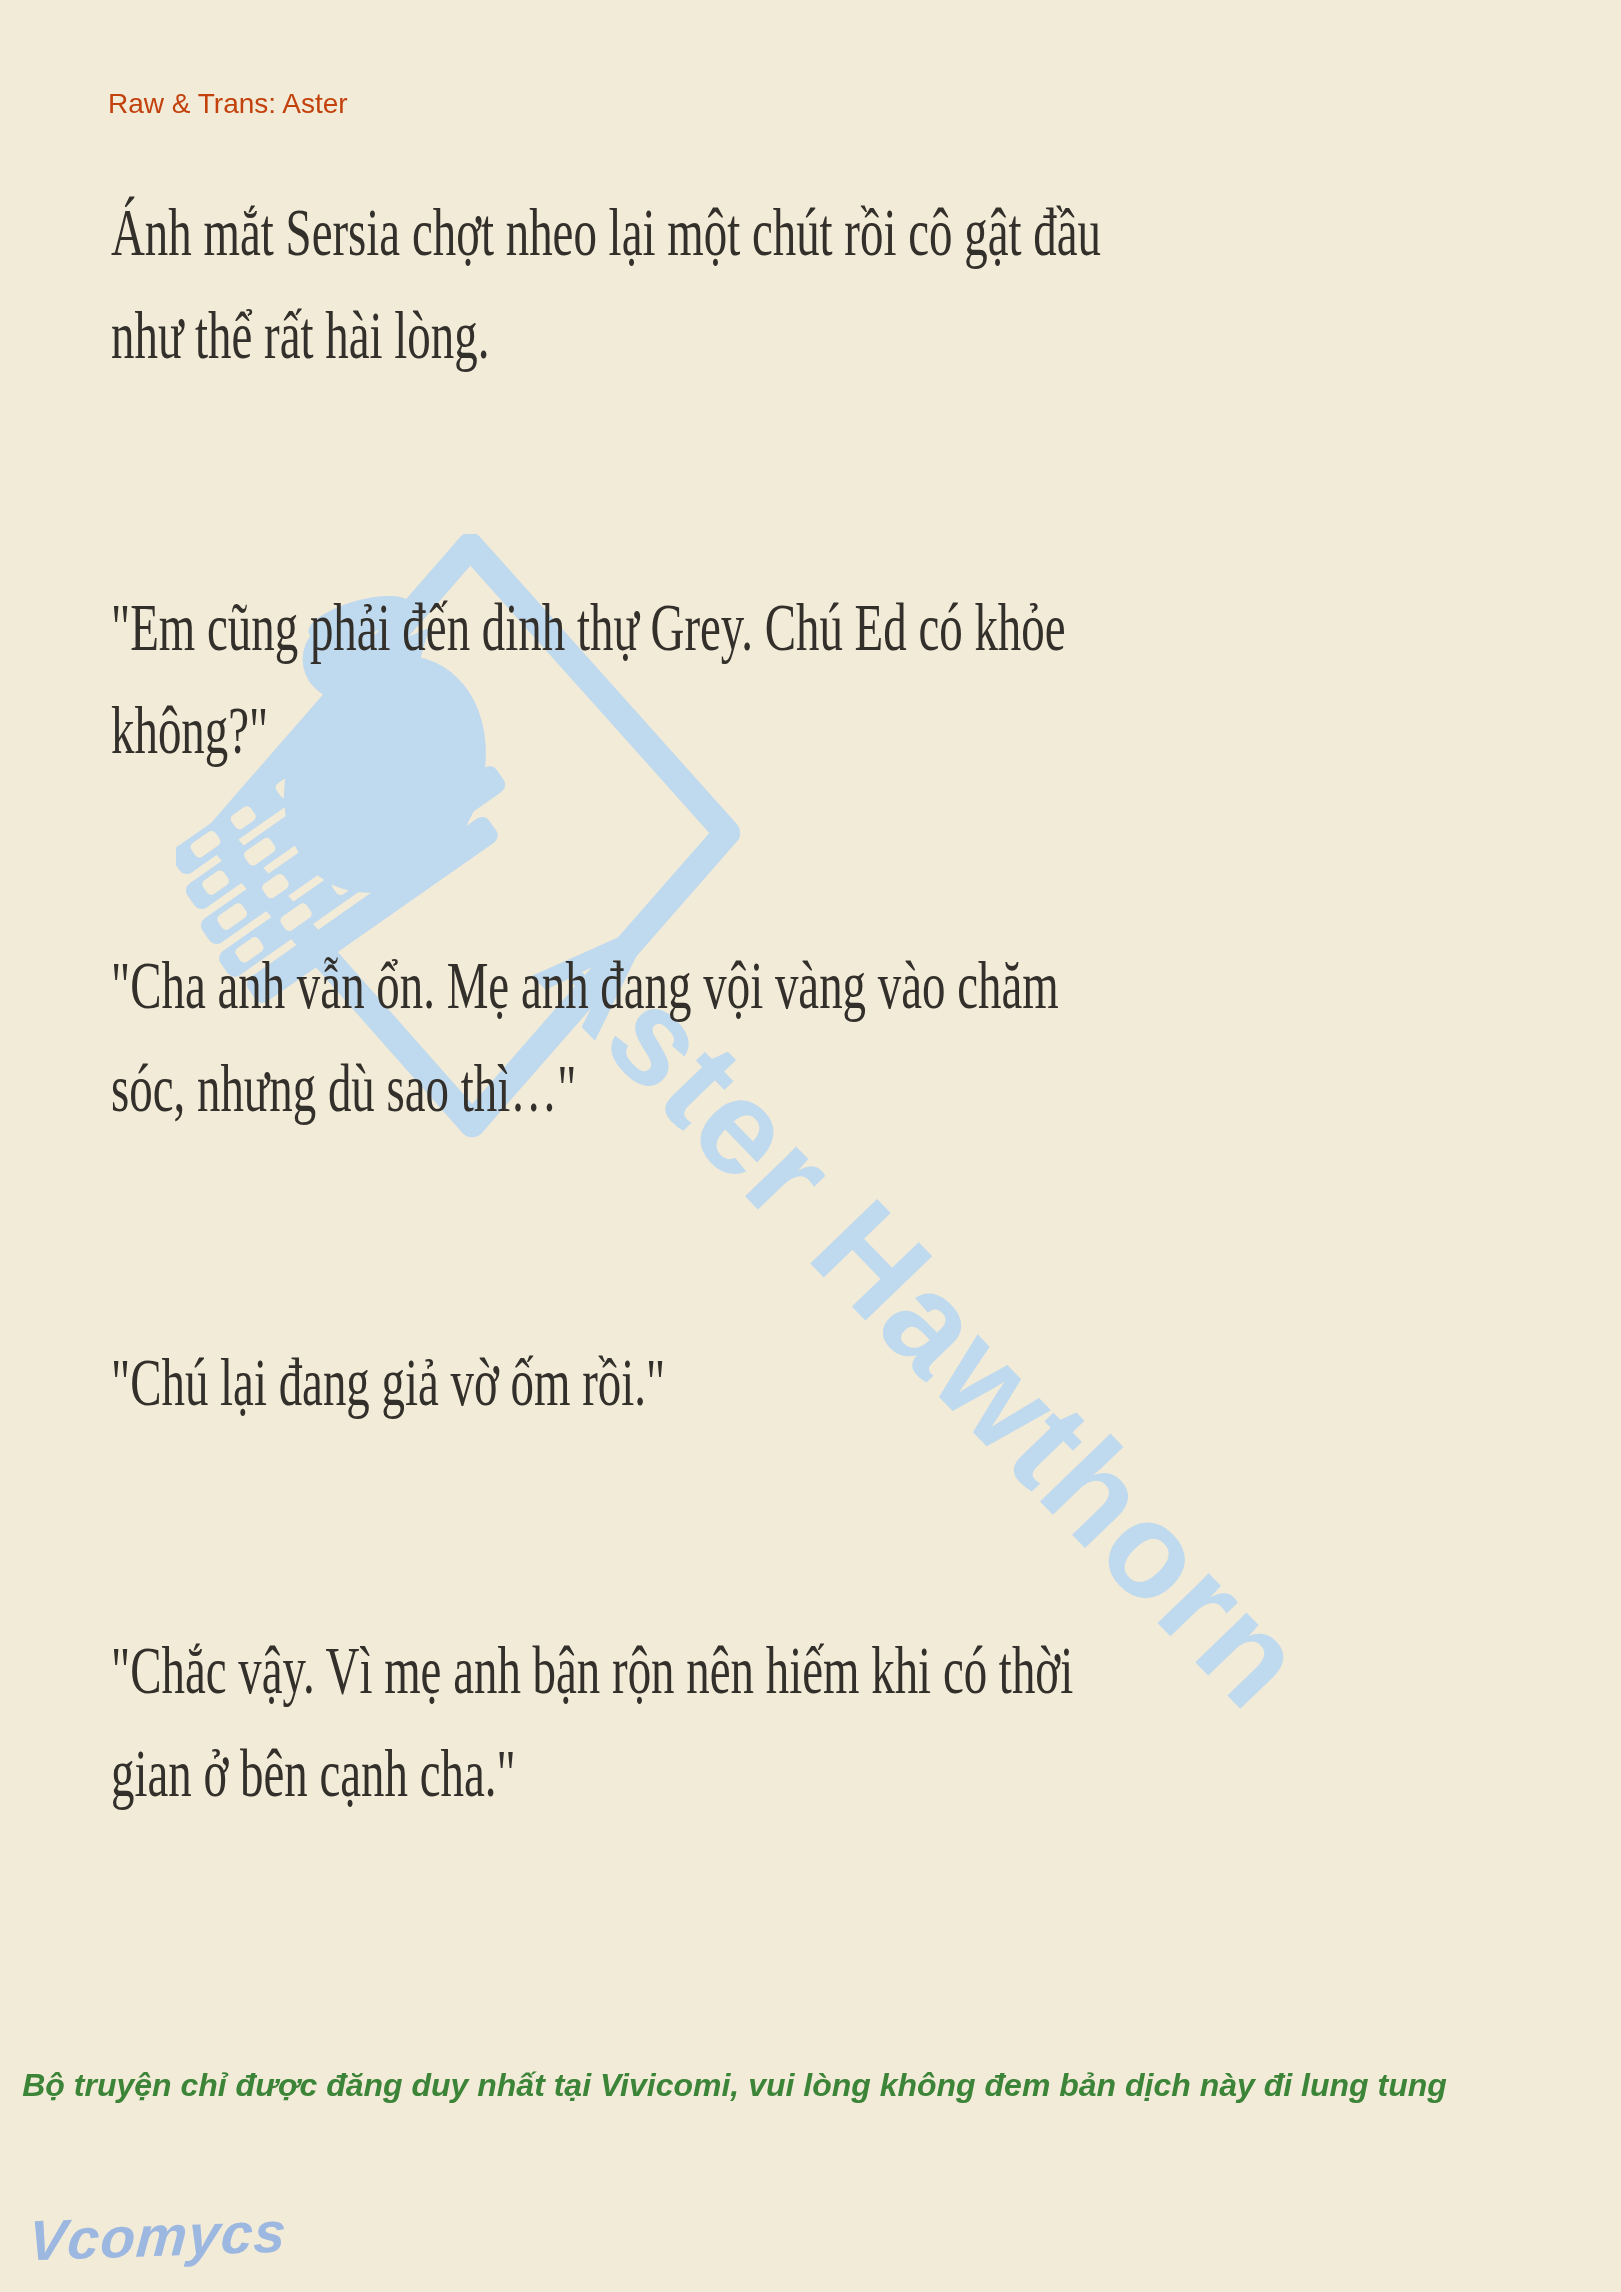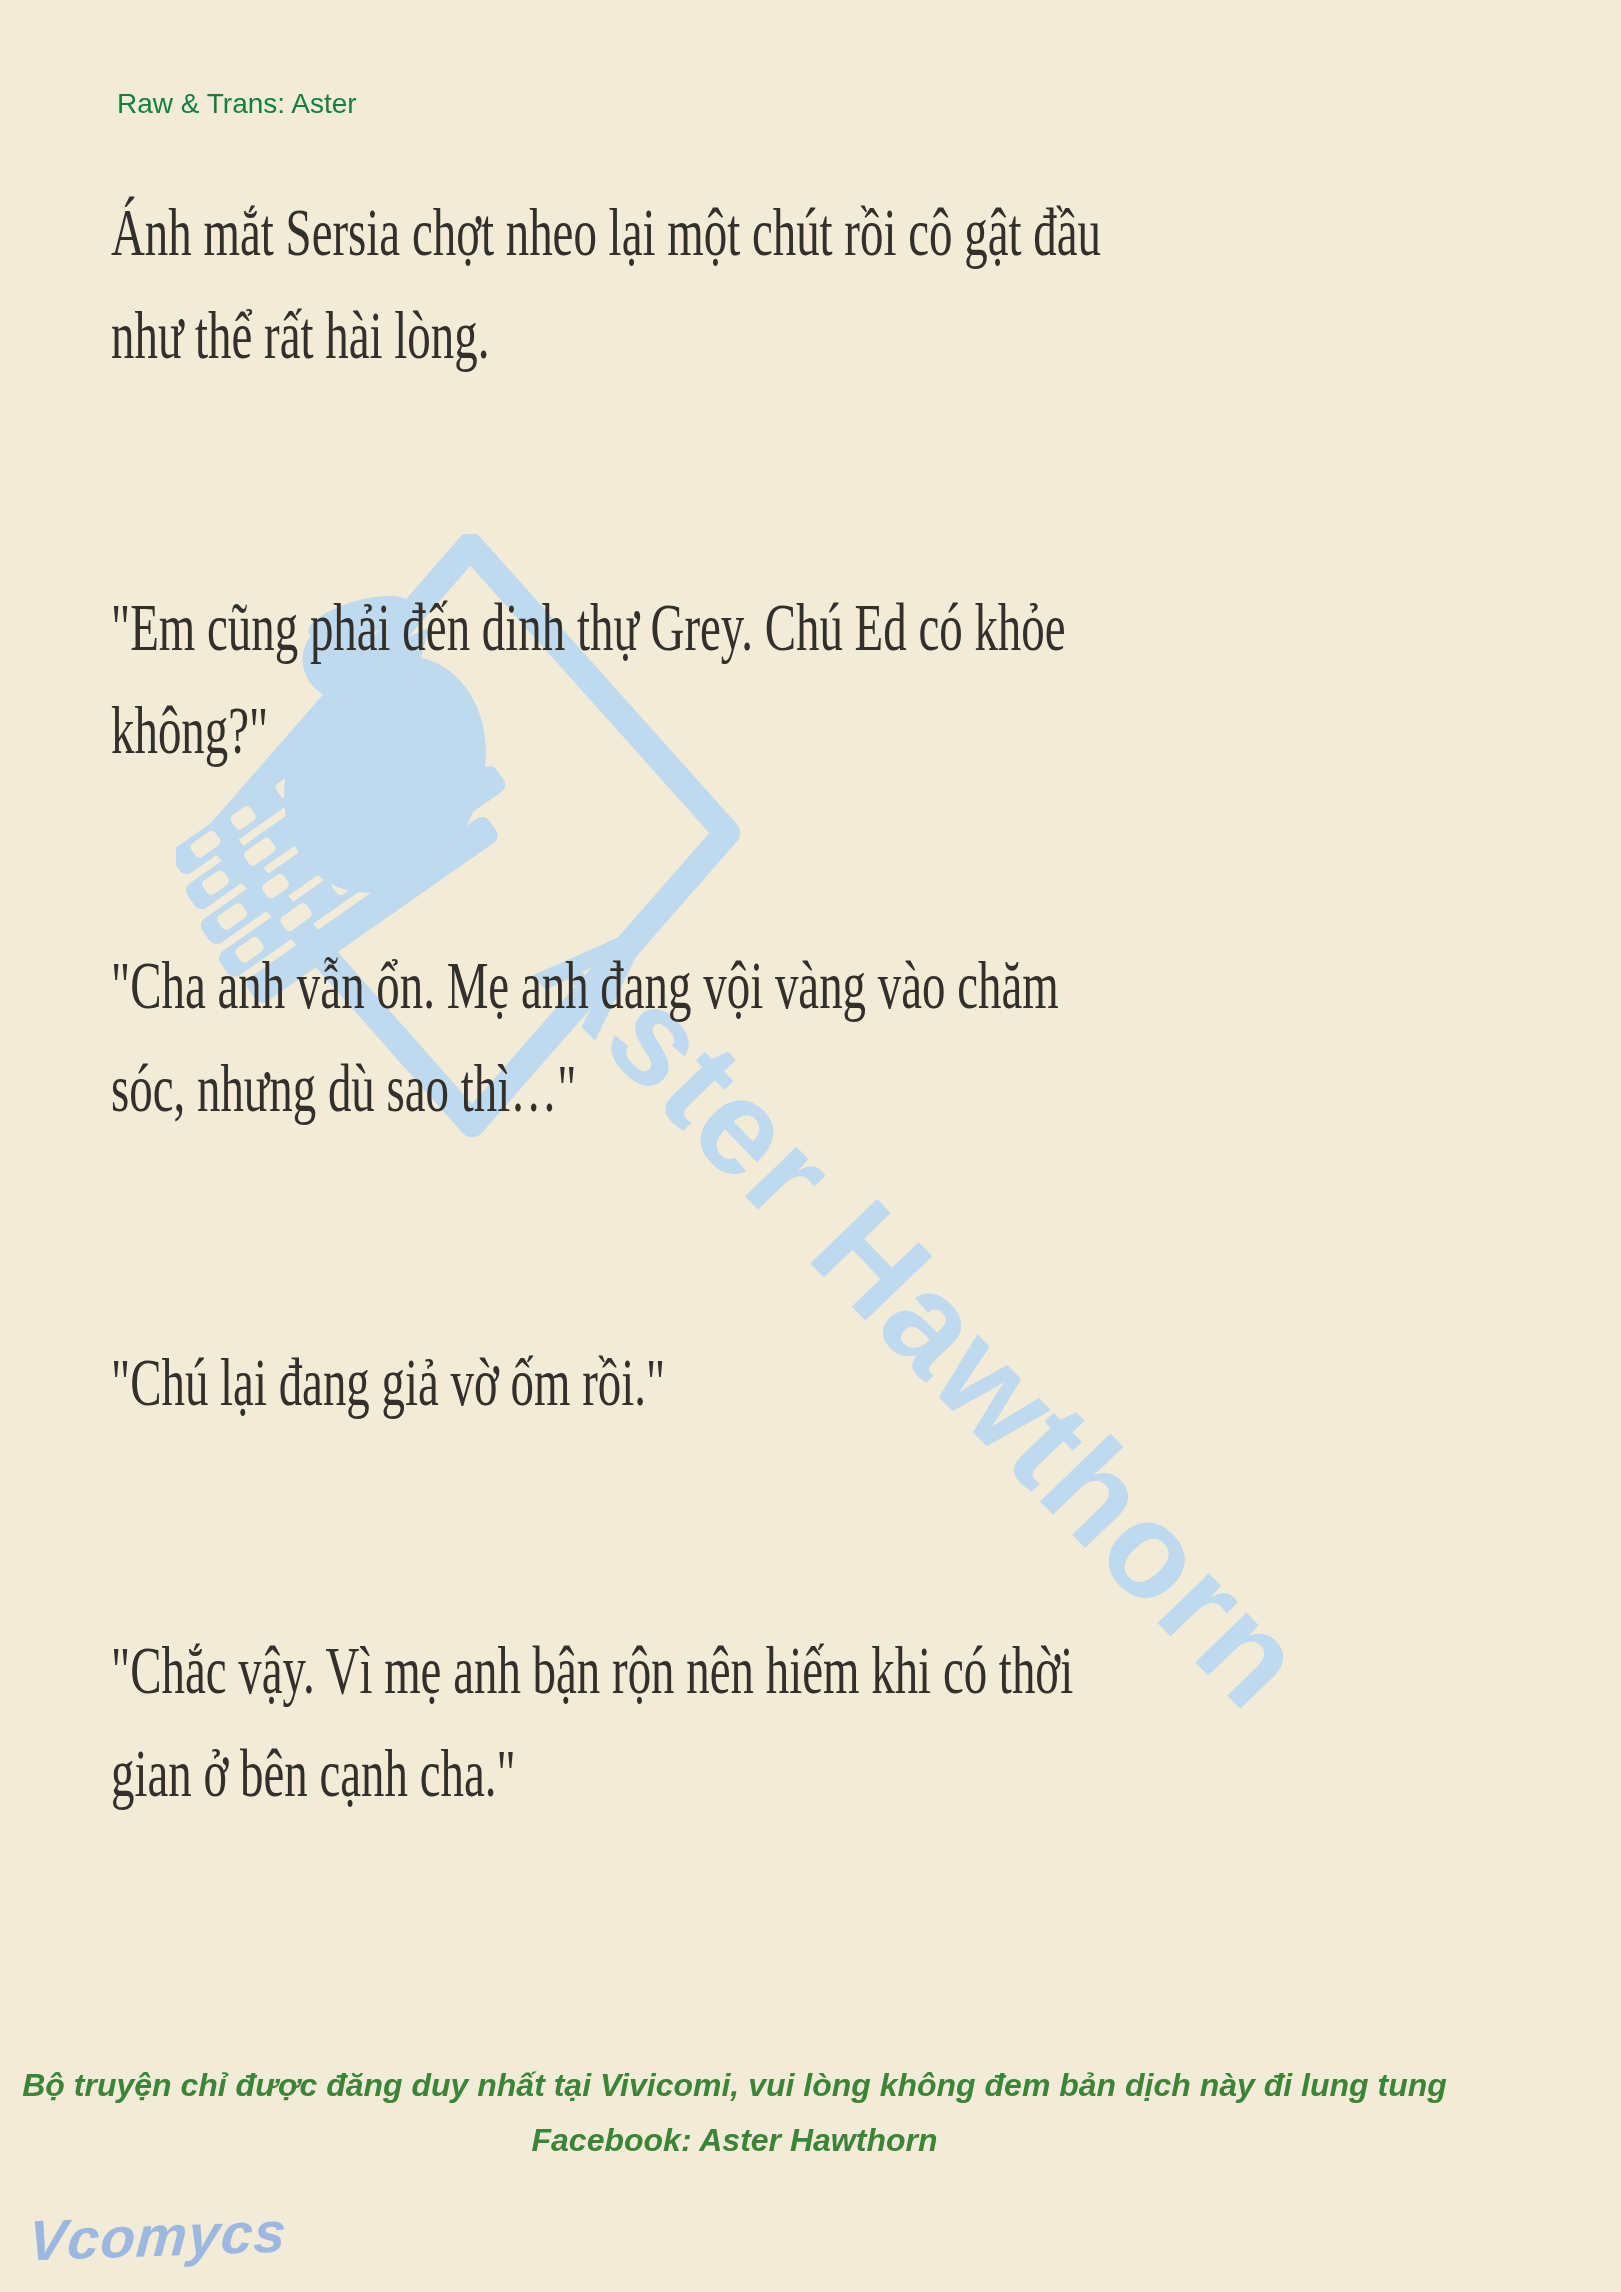--- a/index.html
+++ b/index.html
@@ -4,23 +4,23 @@
 <style>
   html,body{margin:0;padding:0;}
   body{
     width:1621px;height:2293px;
     background:#f2ebd8;
     position:relative;
     overflow:hidden;
     font-family:"Liberation Serif", serif;
   }
   .credit{
-    position:absolute;left:117px;top:88px;
+    position:absolute;left:108px;top:88px;
     font-family:"Liberation Sans", sans-serif;
-    font-size:28px;color:#15803d;
+    font-size:28px;color:#c2410c;
     z-index:2;
   }
   
   .watermark{position:absolute;left:0;top:0;width:1621px;height:2293px;z-index:0;}
   .wm-emblem{position:absolute;left:176px;top:534px;width:608px;height:637px;}
   .wm-text{
     position:absolute;left:619px;top:887px;
     font-family:"Liberation Sans", sans-serif;
     font-size:135px;font-weight:bold;
     color:#bfd9ee;white-space:nowrap;
@@ -121,17 +121,16 @@
 <div class="para p4">
   <div>"Chú lại đang giả vờ ốm rồi."</div>
 </div>
 <div class="para p5">
   <div>"Chắc vậy. Vì mẹ anh bận rộn nên hiếm khi có thời</div>
   <div>gian ở bên cạnh cha."</div>
 </div>
 
 <div class="footer">
   <div>Bộ truyện chỉ được đăng duy nhất tại Vivicomi, vui lòng không đem bản dịch này đi lung tung</div>
-  <div>Facebook: Aster Hawthorn</div>
 </div>
 
 <div class="brand">Vcomycs</div>
 
 
 </body></html>

